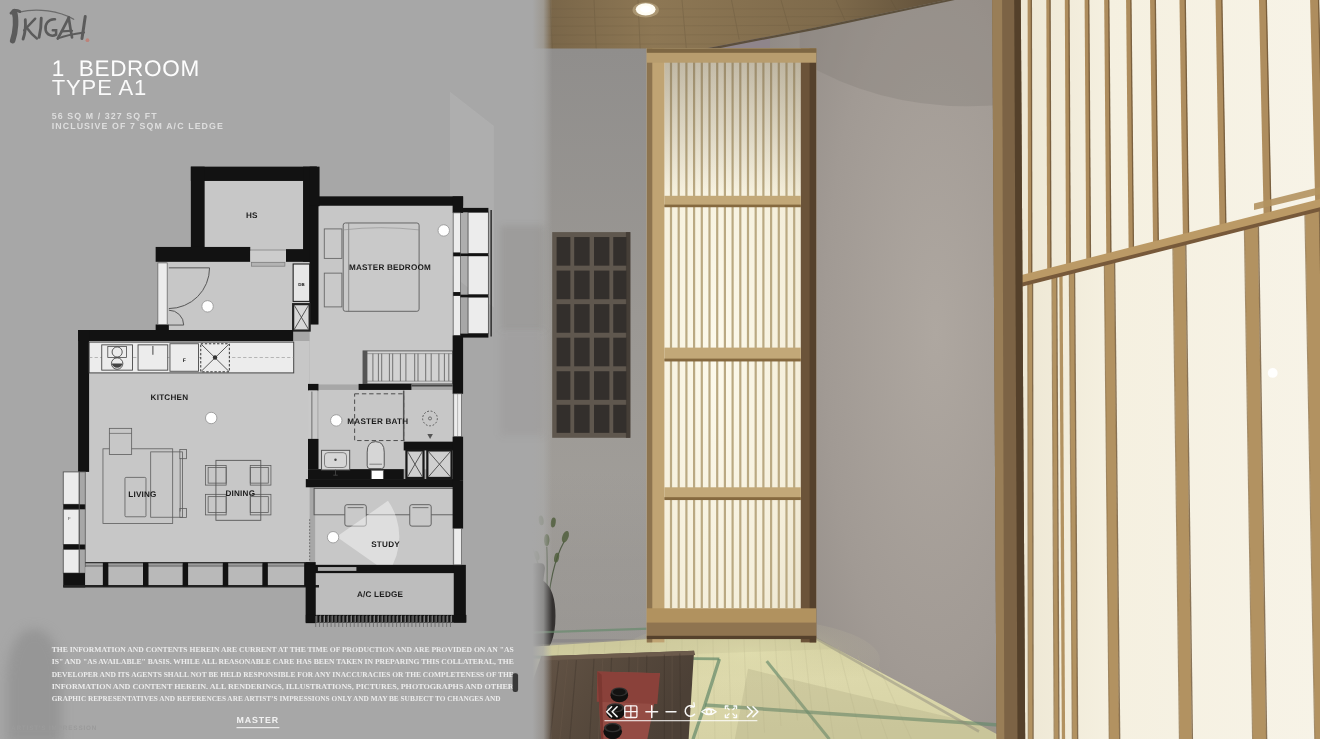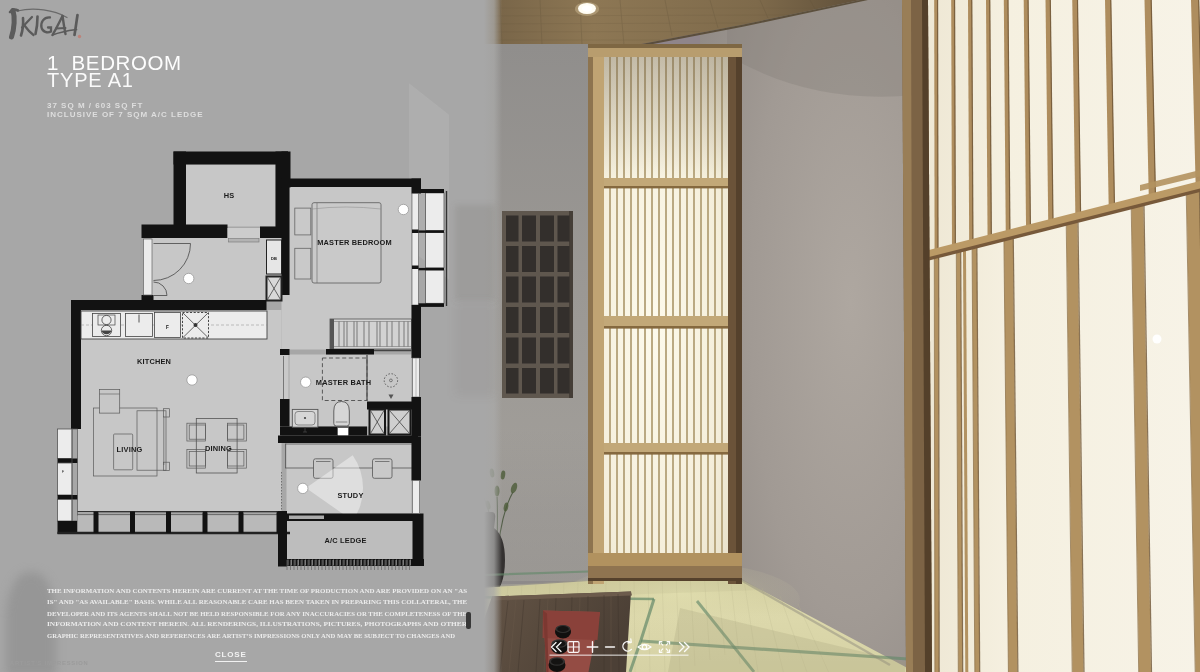--- a/index.html
+++ b/index.html
@@ -361,21 +361,21 @@
         <path d="M46.5,31 C54,28 63,26.5 70.5,25.5" stroke-width="1.7"></path>
         <path d="M71.5,11 C70.5,17.5 69.5,25 68.5,31" stroke-width="2.7"></path>
       </g>
       <circle cx="73.5" cy="32.5" r="1.7" fill="#bd837a"></circle>
     </svg>
 
     <div class="abs" style="left:47px;top:51px;font-size:20.5px;letter-spacing:0.6px;color:#fdfdfd;">1&nbsp;&nbsp;BEDROOM</div>
 
     <div class="abs" style="left:47px;top:69px;font-size:20px;letter-spacing:0.8px;color:#fafafa;">TYPE A1</div>
 
-    <div class="abs" style="left:47px;top:102px;font-size:8px;font-weight:bold;letter-spacing:1px;color:#dedede;line-height:8.2px;">37 SQ M / 603 SQ FT</div>
+    <div class="abs" style="left:47px;top:102px;font-size:8px;font-weight:bold;letter-spacing:1px;color:#dedede;line-height:8.2px;">56 SQ M / 327 SQ FT</div>
     <div class="abs" style="left:47px;top:110.5px;font-size:8px;font-weight:bold;letter-spacing:1px;color:#dedede;line-height:8.2px;">INCLUSIVE OF 7 SQM A/C LEDGE</div>
 
     <svg class="abs" style="left:0;top:0" width="500" height="672" viewBox="0 0 500 672">
 
       <rect x="186" y="164.5" width="89.5" height="62" fill="#c7c7c7"></rect>
 
       <rect x="151.5" y="238" width="130" height="63" fill="#c7c7c7"></rect>
 
       <rect x="289.5" y="187" width="122" height="132" fill="#c7c7c7"></rect>
 
@@ -641,21 +641,21 @@
         <text x="47" y="592.5" textLength="420" lengthAdjust="spacingAndGlyphs">THE INFORMATION AND CONTENTS HEREIN ARE CURRENT AT THE TIME OF PRODUCTION AND ARE PROVIDED ON AN "AS</text>
         <text x="47" y="604" textLength="420" lengthAdjust="spacingAndGlyphs">IS" AND "AS AVAILABLE" BASIS. WHILE ALL REASONABLE CARE HAS BEEN TAKEN IN PREPARING THIS COLLATERAL, THE</text>
         <text x="47" y="615.5" textLength="420" lengthAdjust="spacingAndGlyphs">DEVELOPER AND ITS AGENTS SHALL NOT BE HELD RESPONSIBLE FOR ANY INACCURACIES OR THE COMPLETENESS OF THE</text>
         <text x="47" y="626" textLength="420" lengthAdjust="spacingAndGlyphs">INFORMATION AND CONTENT HEREIN. ALL RENDERINGS, ILLUSTRATIONS, PICTURES, PHOTOGRAPHS AND OTHER</text>
         <text x="47" y="637.5" textLength="408" lengthAdjust="spacingAndGlyphs">GRAPHIC REPRESENTATIVES AND REFERENCES ARE ARTIST’S IMPRESSIONS ONLY AND MAY BE SUBJECT TO CHANGES AND</text>
       </g>
     </svg>
 
     <div class="abs" style="left:466px;top:612px;width:5px;height:17px;background:#383838;border-radius:2px;"></div>
 
-    <div class="abs" style="left:215px;top:650px;font-size:8px;font-weight:bold;letter-spacing:0.8px;color:#f2f2f2;border-bottom:1px solid #f2f2f2;padding-bottom:1.5px;">CLOSE</div>
+    <div class="abs" style="left:215px;top:650px;font-size:8px;font-weight:bold;letter-spacing:0.8px;color:#f2f2f2;border-bottom:1px solid #f2f2f2;padding-bottom:1.5px;">MASTER</div>
 
     <div class="abs" style="left:10px;top:660px;font-size:5.8px;font-weight:bold;letter-spacing:0.75px;color:#9b9b9b;">ARTIST'S IMPRESSION</div>
   </div>
 
   <svg id="toolbar" class="abs" style="left:540px;top:632px" width="160" height="32" viewBox="0 0 160 32">
     <g stroke="#ffffff" stroke-width="1.4" fill="none" stroke-linecap="round" stroke-linejoin="round" opacity="0.95">
 
       <path d="M16,10.5 L11.5,15 L16,19.5 M21,10.5 L16.5,15 L21,19.5"></path>
 
       <g stroke-width="1.2">

